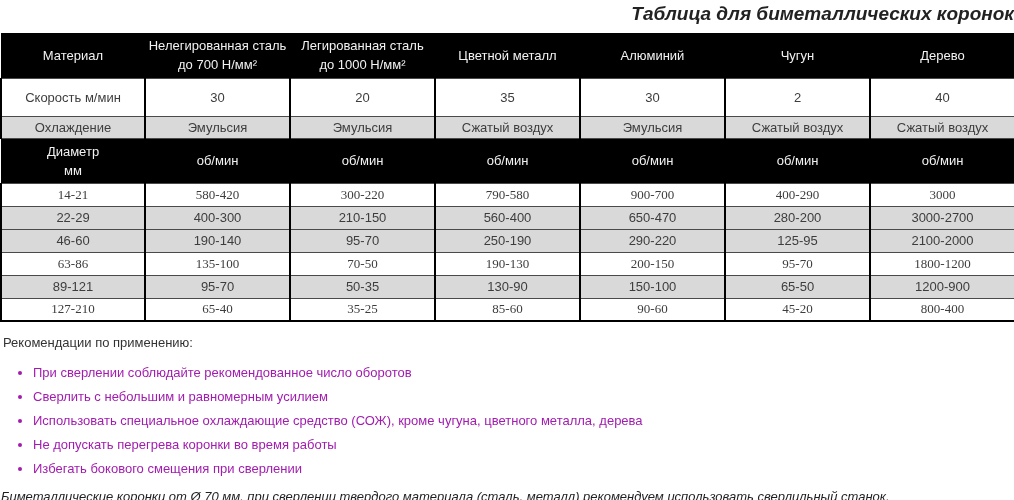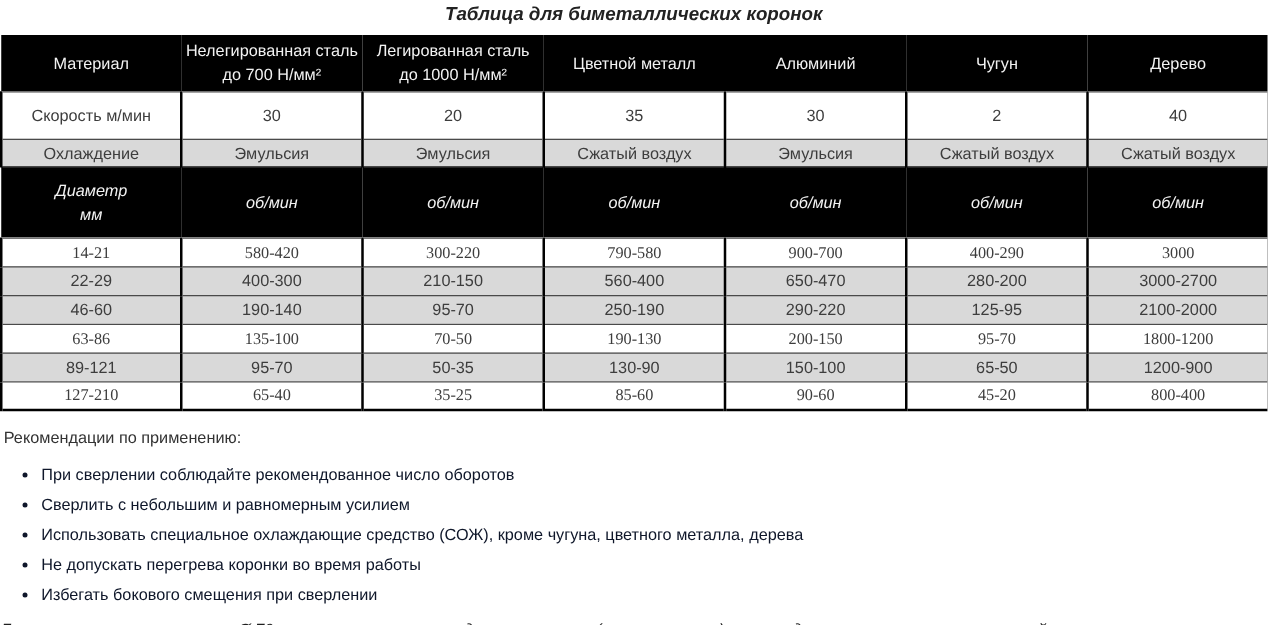--- a/index.html
+++ b/index.html
@@ -5,24 +5,24 @@
   * { box-sizing: border-box; }
   html, body {
     margin: 0; padding: 0;
     width: 1014px; height: 500px;
     background: #ffffff;
     font-family: "Liberation Sans", sans-serif;
     color: #333;
     overflow: hidden;
   }
   .page-title {
-    text-align: center;
+    text-align: right;
     font-style: italic;
     font-weight: bold;
-    font-size: 15px;
+    font-size: 19px;
     color: #222;
     margin: 3px 0 8px 0;
   }
   table.spec {
     width: 1014px;
     table-layout: fixed;
     border-collapse: collapse;
     border-bottom: 2px solid #000;
   }
   table.spec th, table.spec td {
@@ -42,36 +42,36 @@
   tr.black-row th {
     background: #000;
     color: #f2f2f2;
     white-space: pre-line;
     line-height: 19px;
     border: 0;
   }
   tr.hdr-row  { height: 45px; padding-left: 24px; }
   tr.speed-row { height: 38px; background: #ffffff; }
   tr.cool-row  { height: 22px; background: #d9d9d9; }
-  tr.rpm-row   { height: 57px; font-style: italic; }
+  tr.rpm-row   { height: 45px; }
   tr.data-white { height: 23px; background: #ffffff; font-family: Liberation Serif, serif; }
   tr.data-gray  { height: 23px; background: #d9d9d9; }
 
   .recs-heading {
     font-size: 13px;
     color: #333;
     margin: 13px 0 0 3px;
   }
   ul.recs-list {
     margin: 15px 0 0 0;
     padding: 0 0 0 33px;
   }
   ul.recs-list li {
     font-size: 13px;
-    color: #0f172a;
+    color: #a21caf;
     margin-bottom: 9px;
   }
   .footnote {
     font-style: italic;
     font-size: 13px;
     color: #1f1f1f;
     margin: 13px 0 0 1px;
   }
 </style>
 </head>

